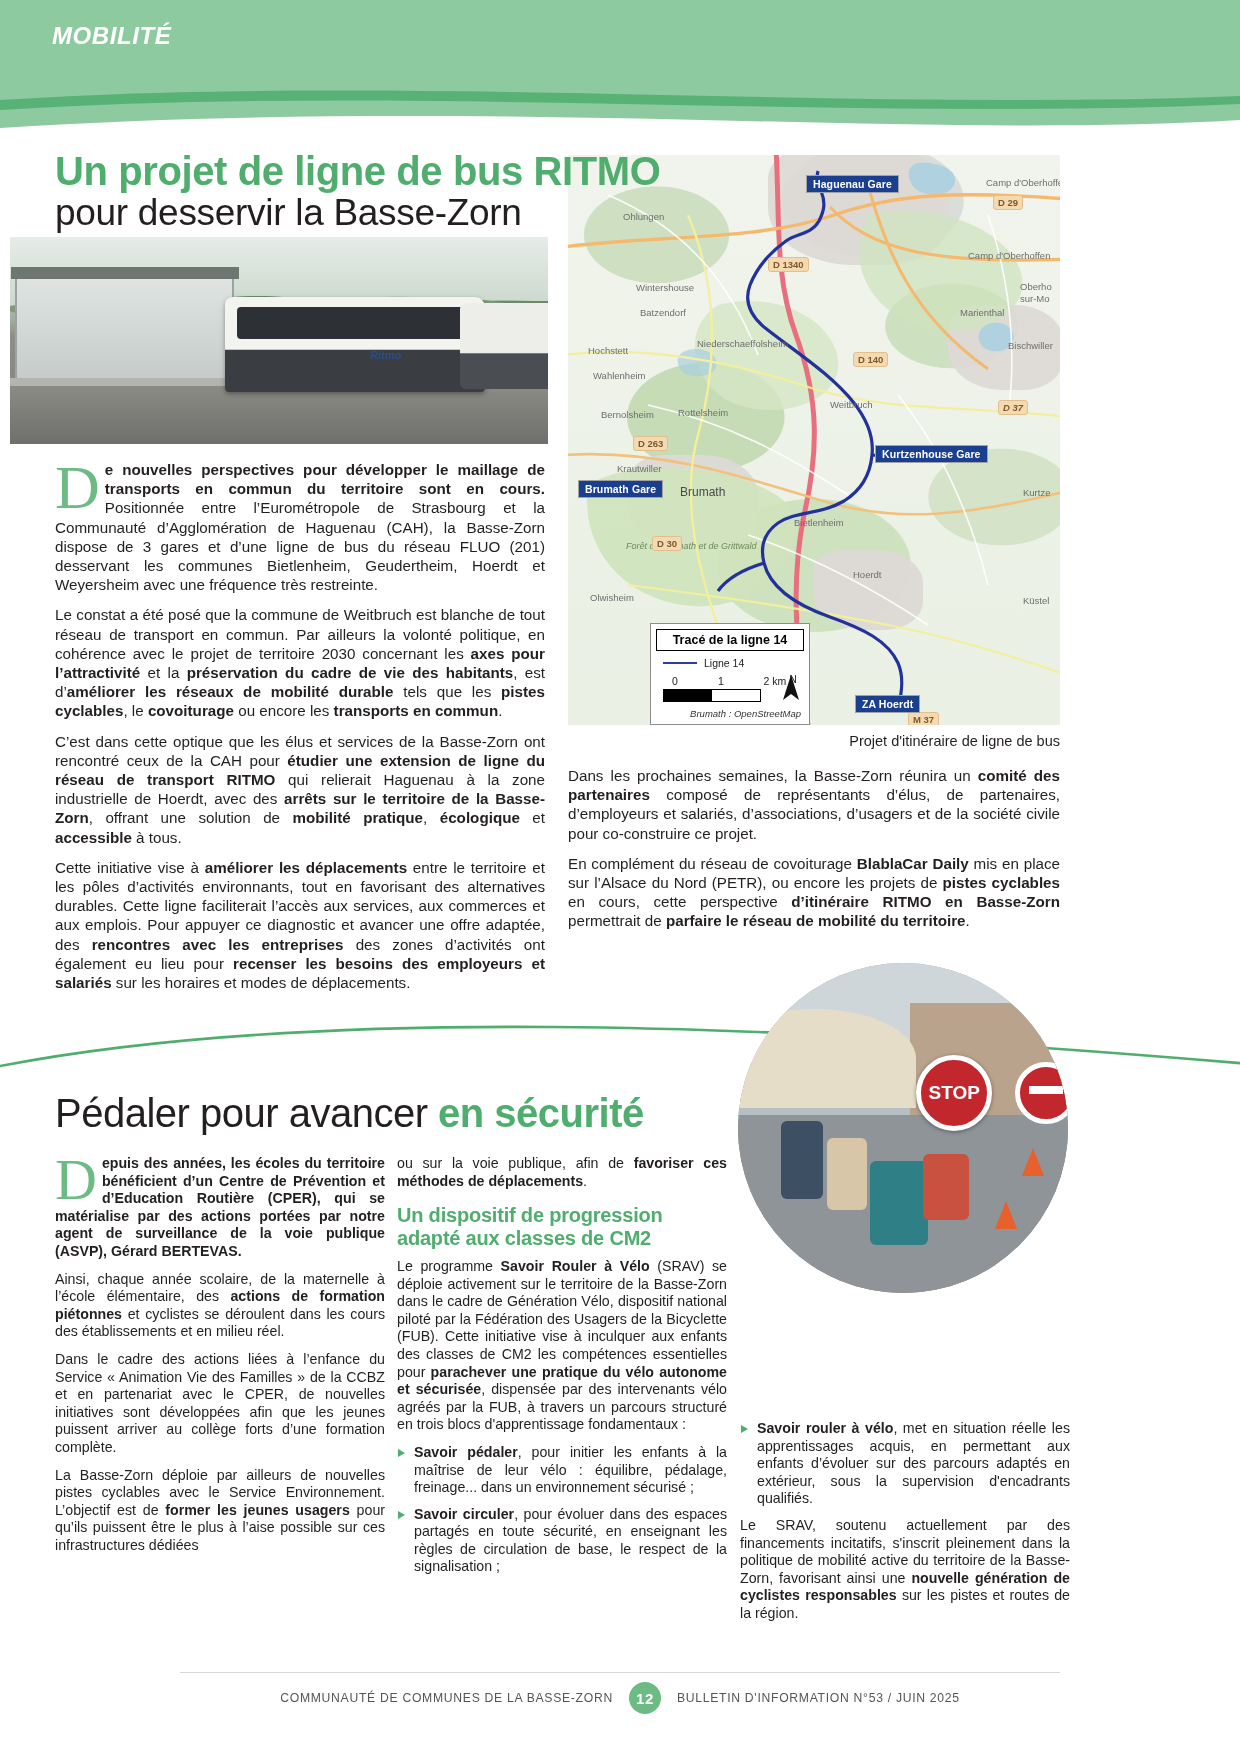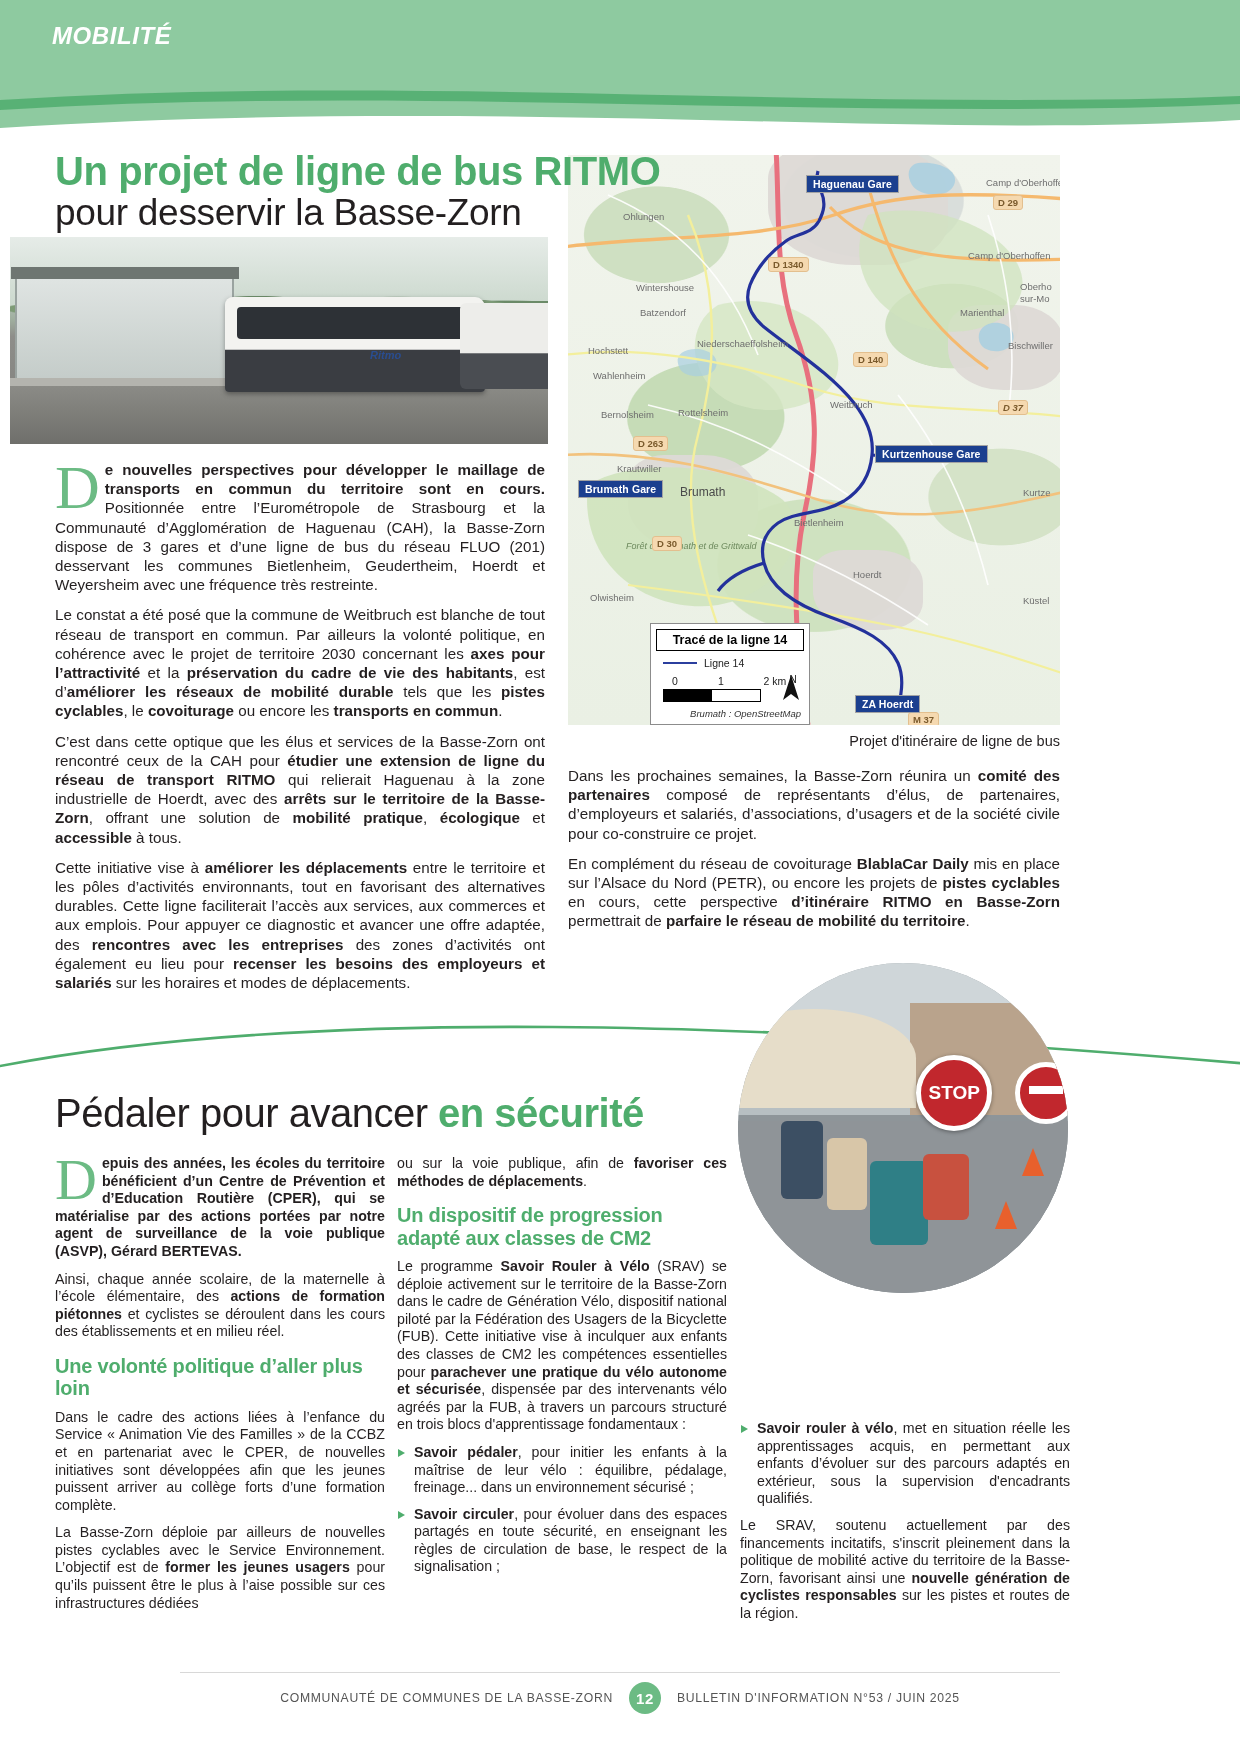--- a/index.html
+++ b/index.html
@@ -365,21 +365,20 @@
   <div class="kid" style="left:27%;top:53%;width:40px;height:72px;background:#d8c6a8;"></div>
   <div class="kid" style="left:40%;top:60%;width:58px;height:84px;background:#2f7f86;"></div>
   <div class="kid" style="left:56%;top:58%;width:46px;height:66px;background:#c8513f;"></div>
 </div>
 
 <div class="a2-c1">
   <p class="body sm dropcap-p">
     <span class="dropcap" style="font-size:58px;line-height:46px;">D</span><span class="lead">epuis des années, les écoles du territoire bénéficient d’un Centre de Prévention et d’Education Routière (CPER), qui se matérialise par des actions portées par notre agent de surveillance de la voie publique (ASVP), Gérard BERTEVAS.</span>
   </p>
   <p class="body sm"><span>Ainsi, chaque année scolaire, de la maternelle à l’école élémentaire, des </span><b>actions de formation piétonnes</b><span> et cyclistes se déroulent dans les cours des établissements et en milieu réel.</span></p>
-  <h3 class="sub">Une volonté politique d’aller plus loin</h3>
   <p class="body sm">Dans le cadre des actions liées à l’enfance du Service « Animation Vie des Familles » de la CCBZ et en partenariat avec le CPER, de nouvelles initiatives sont développées afin que les jeunes puissent arriver au collège forts d’une formation complète.</p>
   <p class="body sm"><span>La Basse-Zorn déploie par ailleurs de nouvelles pistes cyclables avec le Service Environnement. L’objectif est de </span><b>former les jeunes usagers</b><span> pour qu’ils puissent être le plus à l’aise possible sur ces infrastructures dédiées</span></p>
 </div>
 
 <div class="a2-c2">
   <p class="body sm"><span>ou sur la voie publique, afin de </span><b>favoriser ces méthodes de déplacements</b><span>.</span></p>
   <h3 class="sub">Un dispositif de progression adapté aux classes de CM2</h3>
   <p class="body sm"><span>Le programme </span><b>Savoir Rouler à Vélo</b><span> (SRAV) se déploie activement sur le territoire de la Basse-Zorn dans le cadre de Génération Vélo, dispositif national piloté par la Fédération des Usagers de la Bicyclette (FUB). Cette initiative vise à inculquer aux enfants des classes de CM2 les compétences essentielles pour </span><b>parachever une pratique du vélo autonome et sécurisée</b><span>, dispensée par des intervenants vélo agréés par la FUB, à travers un parcours structuré en trois blocs d'apprentissage fondamentaux :</span></p>
   <ul class="bul">
     <li><b>Savoir pédaler</b><span>, pour initier les enfants à la maîtrise de leur vélo : équilibre, pédalage, freinage... dans un environnement sécurisé ;</span></li>

